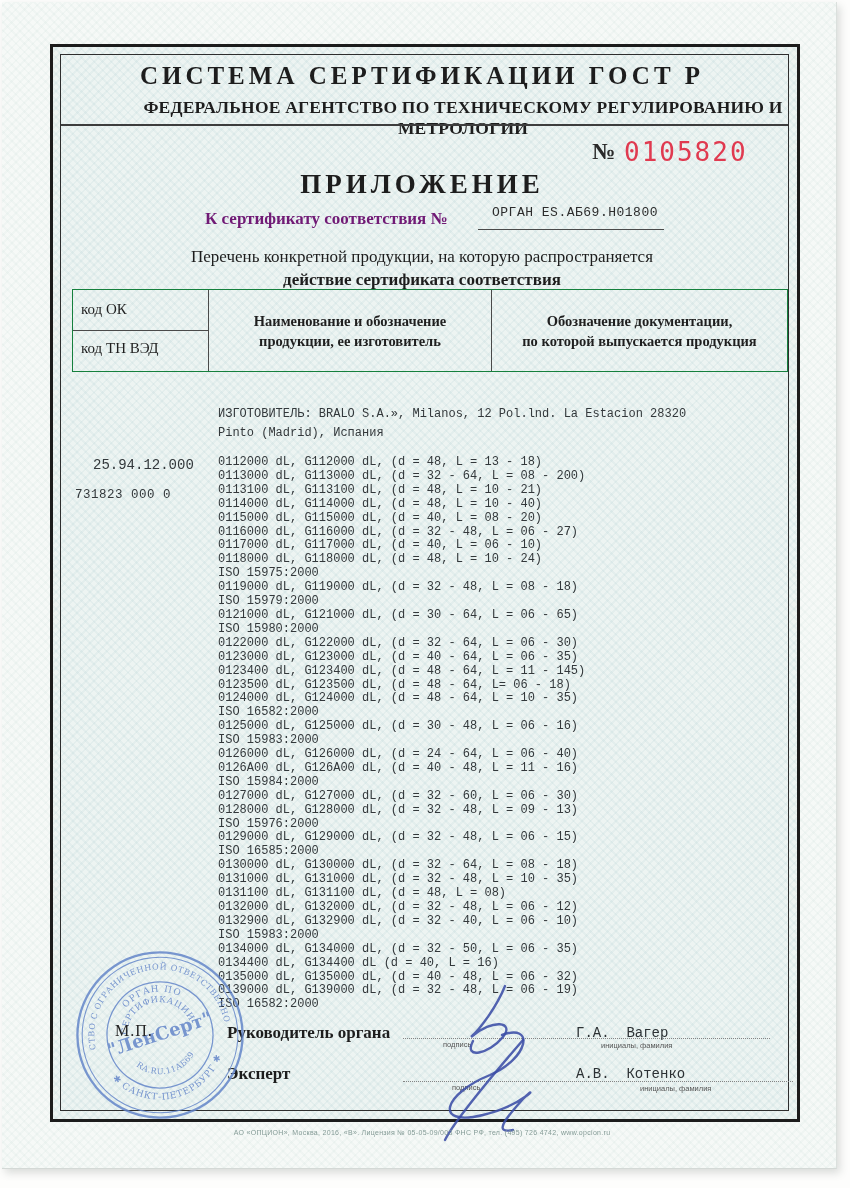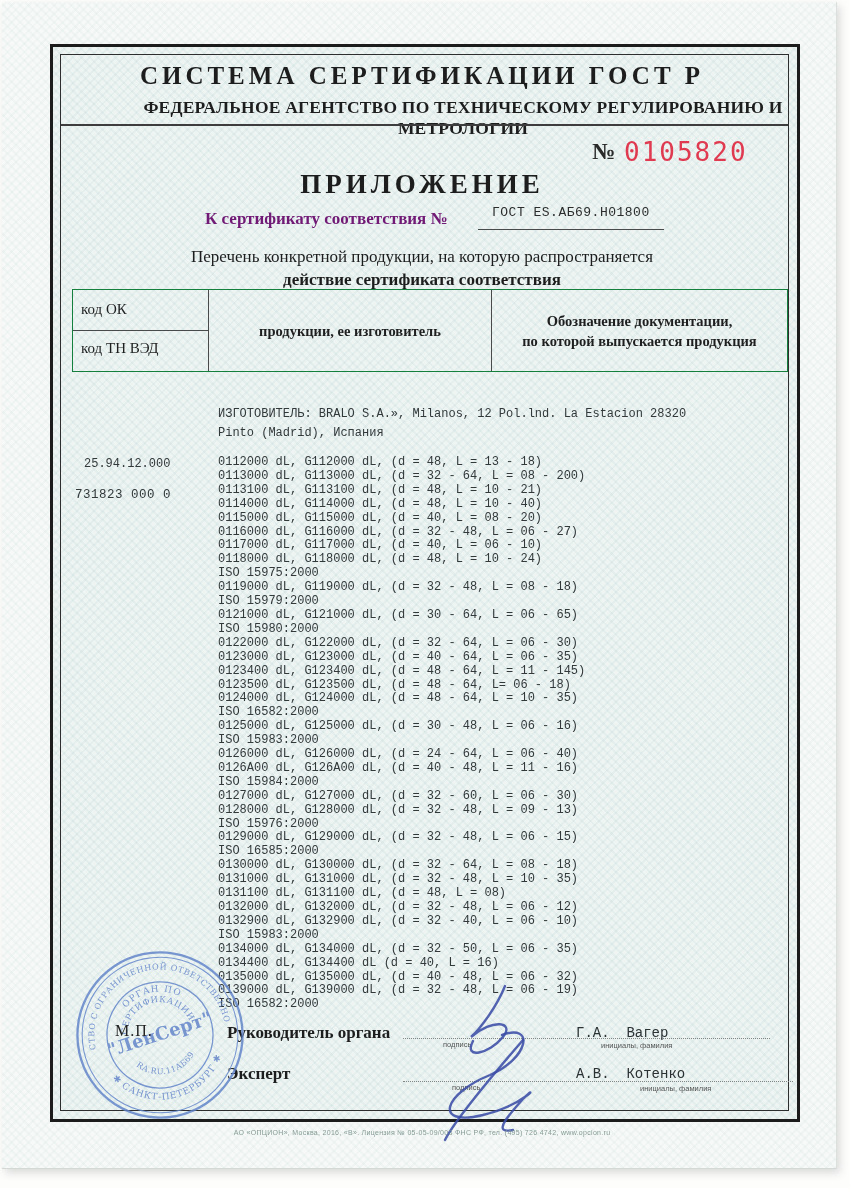--- a/index.html
+++ b/index.html
@@ -51,21 +51,21 @@
   .tbl{left:72px;top:289px;width:714px;height:81px;border:1px solid #15803d;}
   .tbl .v1{position:absolute;left:135px;top:0;width:1px;height:81px;background:#4a4a4a;}
   .tbl .v2{position:absolute;left:418px;top:0;width:1px;height:81px;background:#4a4a4a;}
   .tbl .h1{position:absolute;left:0;top:40px;width:135px;height:1px;background:#4a4a4a;}
   .tbl .cell-label{position:absolute;left:8px;font-size:15px;color:#1f1f1f;}
   .tbl .hdr{position:absolute;top:0;height:81px;display:flex;flex-direction:column;
     justify-content:center;text-align:center;font-size:14.5px;font-weight:bold;
     color:#1f1f1f;line-height:20px;}
   .mono{font-family:"Liberation Mono","DejaVu Sans Mono",monospace;color:#33383b;}
   .manufacturer{left:218px;top:405px;font-size:12px;line-height:19px;white-space:pre;}
-  .code-ok{left:84px;top:457px;font-size:12px;}
+  .code-ok{left:93px;top:457px;font-size:14px;}
   .code-tnved{left:75px;top:488px;font-size:12.5px;letter-spacing:0.5px;}
   .products{left:218px;top:456px;font-size:12px;line-height:13.9px;white-space:pre;margin:0;}
   .sig-label{font-size:17px;font-weight:bold;color:#1d1d1d;}
   .sig-line{border-bottom:1px dotted #858585;height:1px;}
   .tiny{font-family:"Liberation Sans","DejaVu Sans",sans-serif;font-size:7.5px;color:#555;}
   .sig-name{font-family:"Liberation Mono","DejaVu Sans Mono",monospace;font-size:14px;
     color:#2c3134;white-space:pre;margin-left:24px;}
   .mp{left:115px;top:1022px;font-size:16px;letter-spacing:1px;color:#242424;}
   .footer{top:1129px;font-family:"Liberation Sans","DejaVu Sans",sans-serif;
     font-size:7px;color:#849b96;letter-spacing:0.3px;}
@@ -83,33 +83,34 @@
 <div class="abs center sys-title">СИСТЕМА СЕРТИФИКАЦИИ ГОСТ Р</div>
 <div class="abs center agency">ФЕДЕРАЛЬНОЕ АГЕНТСТВО ПО ТЕХНИЧЕСКОМУ РЕГУЛИРОВАНИЮ И МЕТРОЛОГИИ</div>
 <div class="abs hrule"></div>
 
 <span class="abs num-label">№</span>
 <span class="abs num-value">0105820</span>
 
 <div class="abs center doc-title">ПРИЛОЖЕНИЕ</div>
 
 <span class="abs cert-label">К сертификату соответствия №</span>
-<span class="abs cert-num">ГОСТ ES.АБ69.Н01800</span>
+<span class="abs cert-num">ОРГАН ES.АБ69.Н01800</span>
 <div class="abs cert-underline"></div>
 
 <div class="abs center subtitle1">Перечень конкретной продукции,  на которую распространяется</div>
 <div class="abs center subtitle2">действие сертификата соответствия</div>
 
 <div class="abs tbl">
   <div class="v1"></div>
   <div class="v2"></div>
   <div class="h1"></div>
   <span class="cell-label" style="top:11px">код ОК</span>
   <span class="cell-label" style="top:50px">код ТН ВЭД</span>
   <div class="hdr" style="left:136px;width:282px;">
+    <span>Наименование и обозначение</span>
     <span>продукции, ее изготовитель</span>
   </div>
   <div class="hdr" style="left:419px;width:295px;">
     <span>Обозначение документации,</span>
     <span>по которой выпускается продукция</span>
   </div>
 </div>
 
 <div class="abs mono manufacturer"><span>ИЗГОТОВИТЕЛЬ: BRALO S.A.», Milanos, 12 Pol.lnd. La Estacion 28320</span>
 <span>Pinto (Madrid), Испания</span></div>

